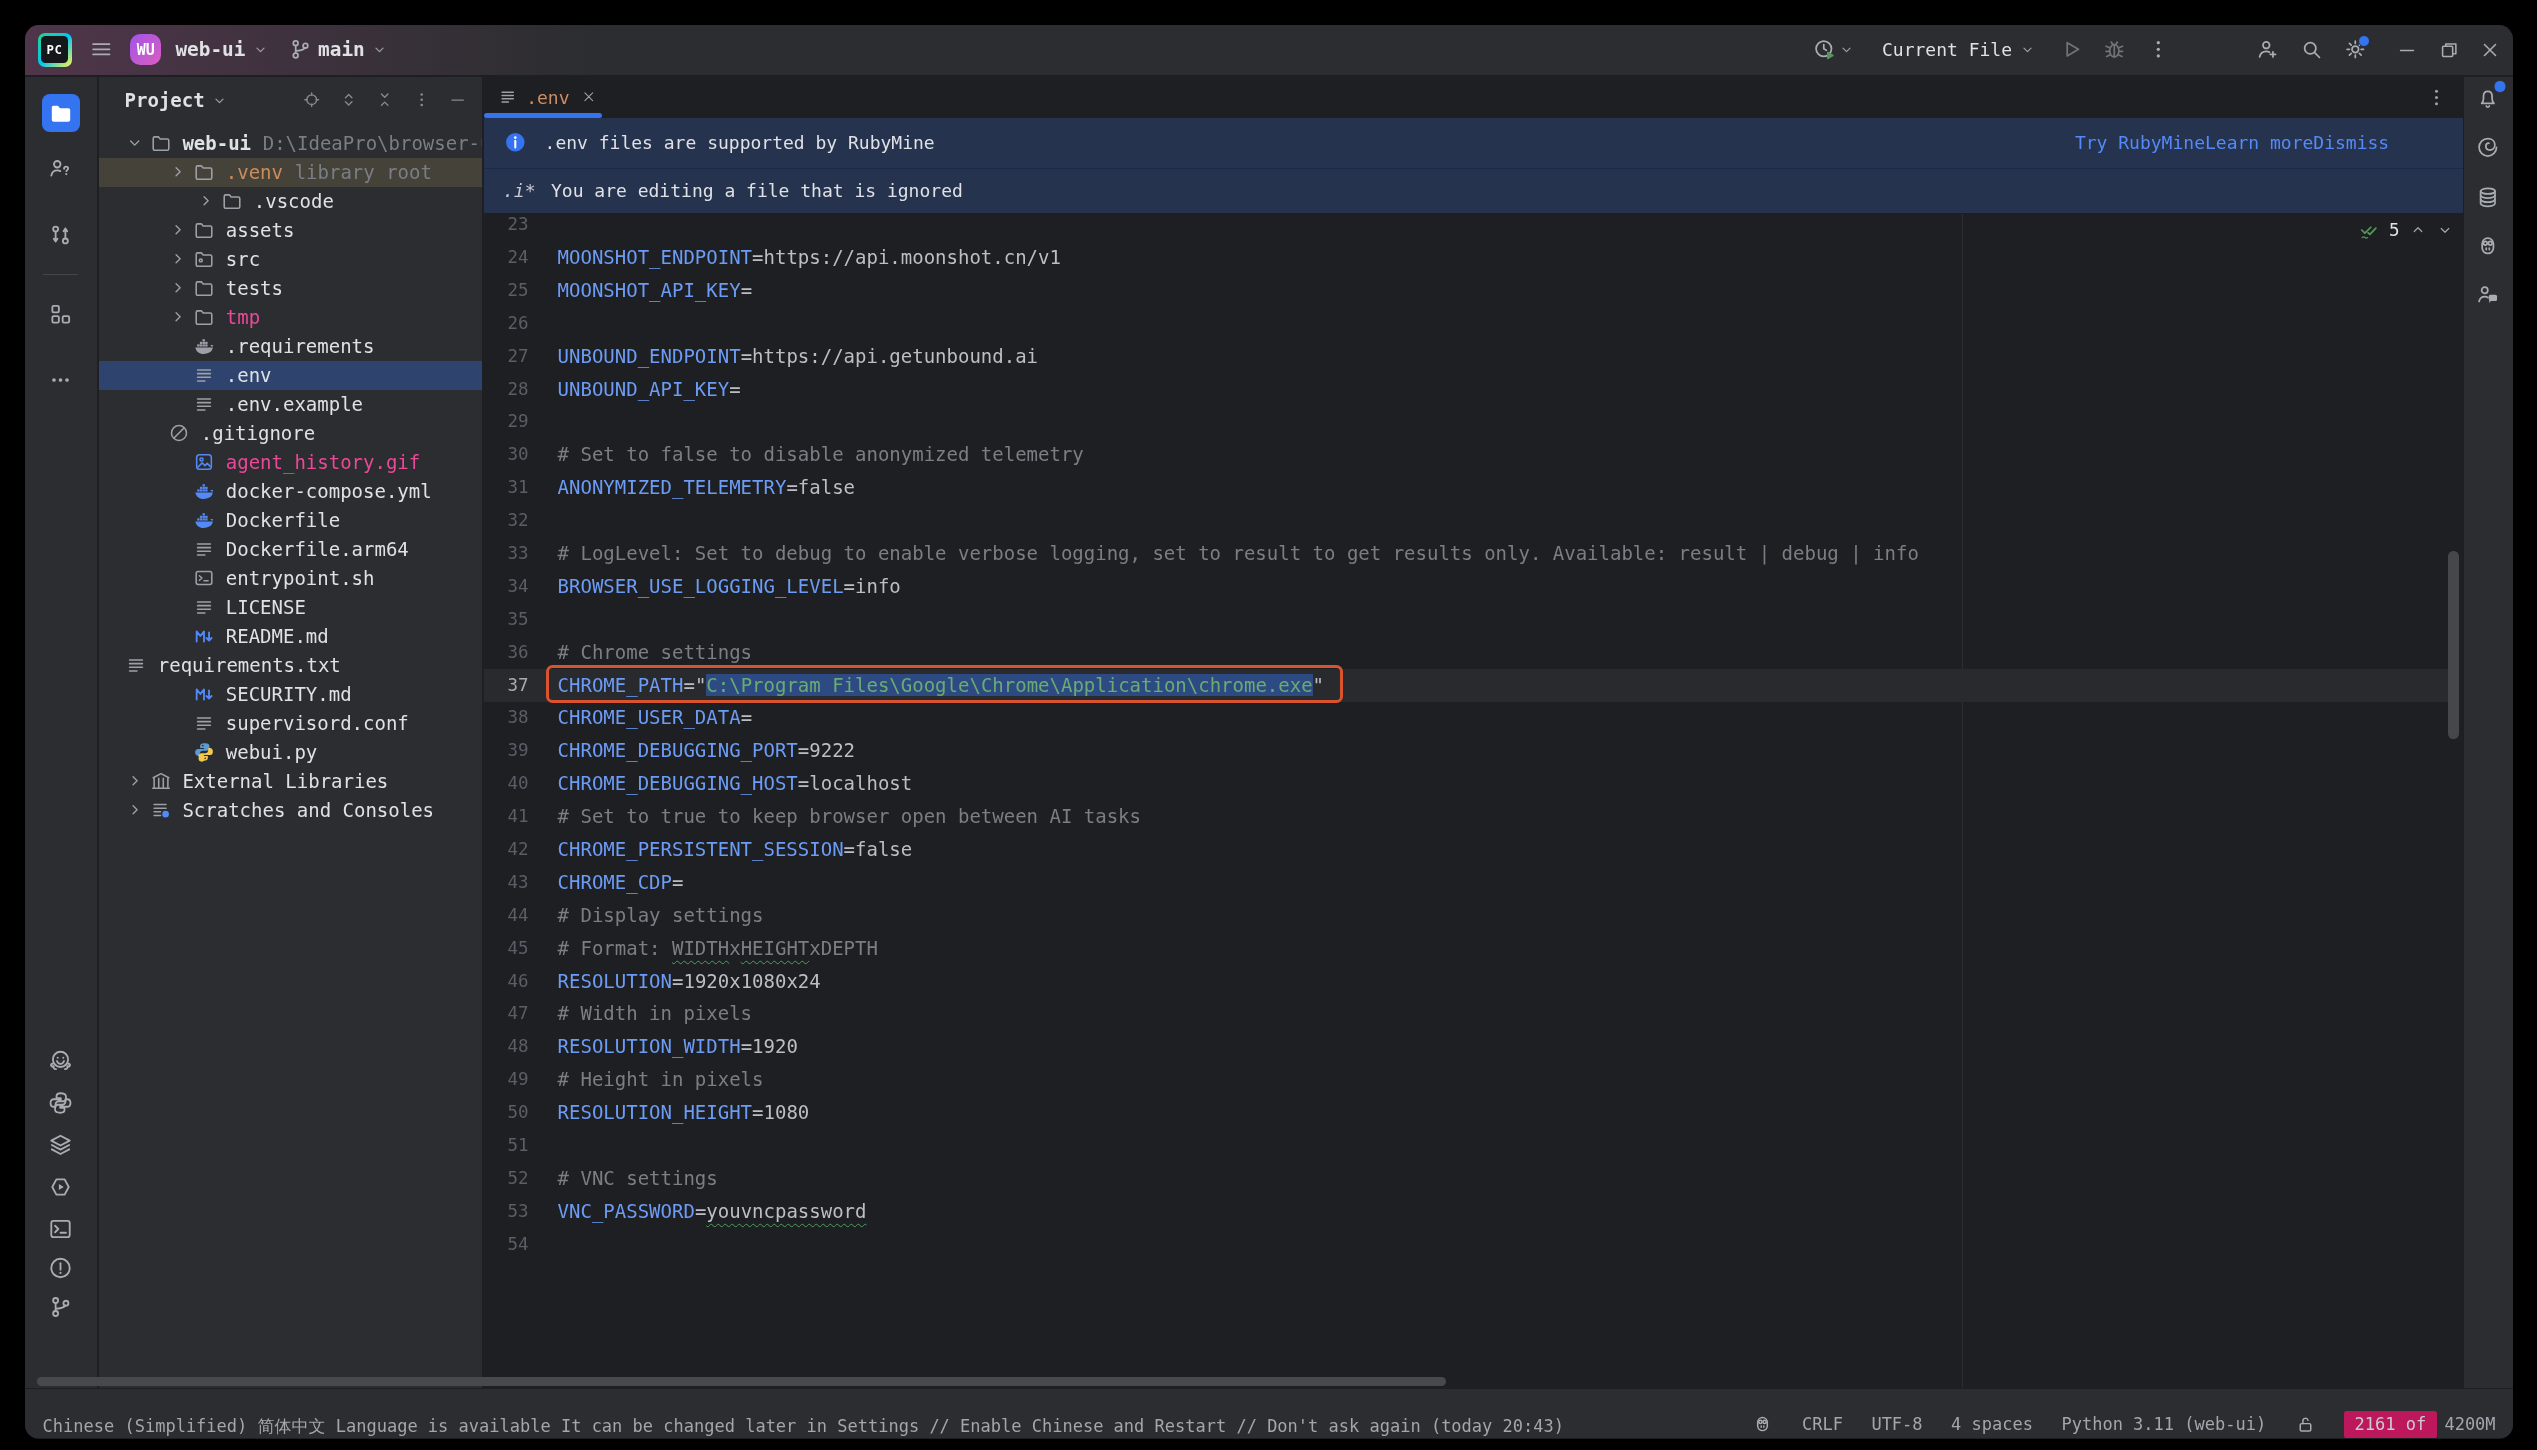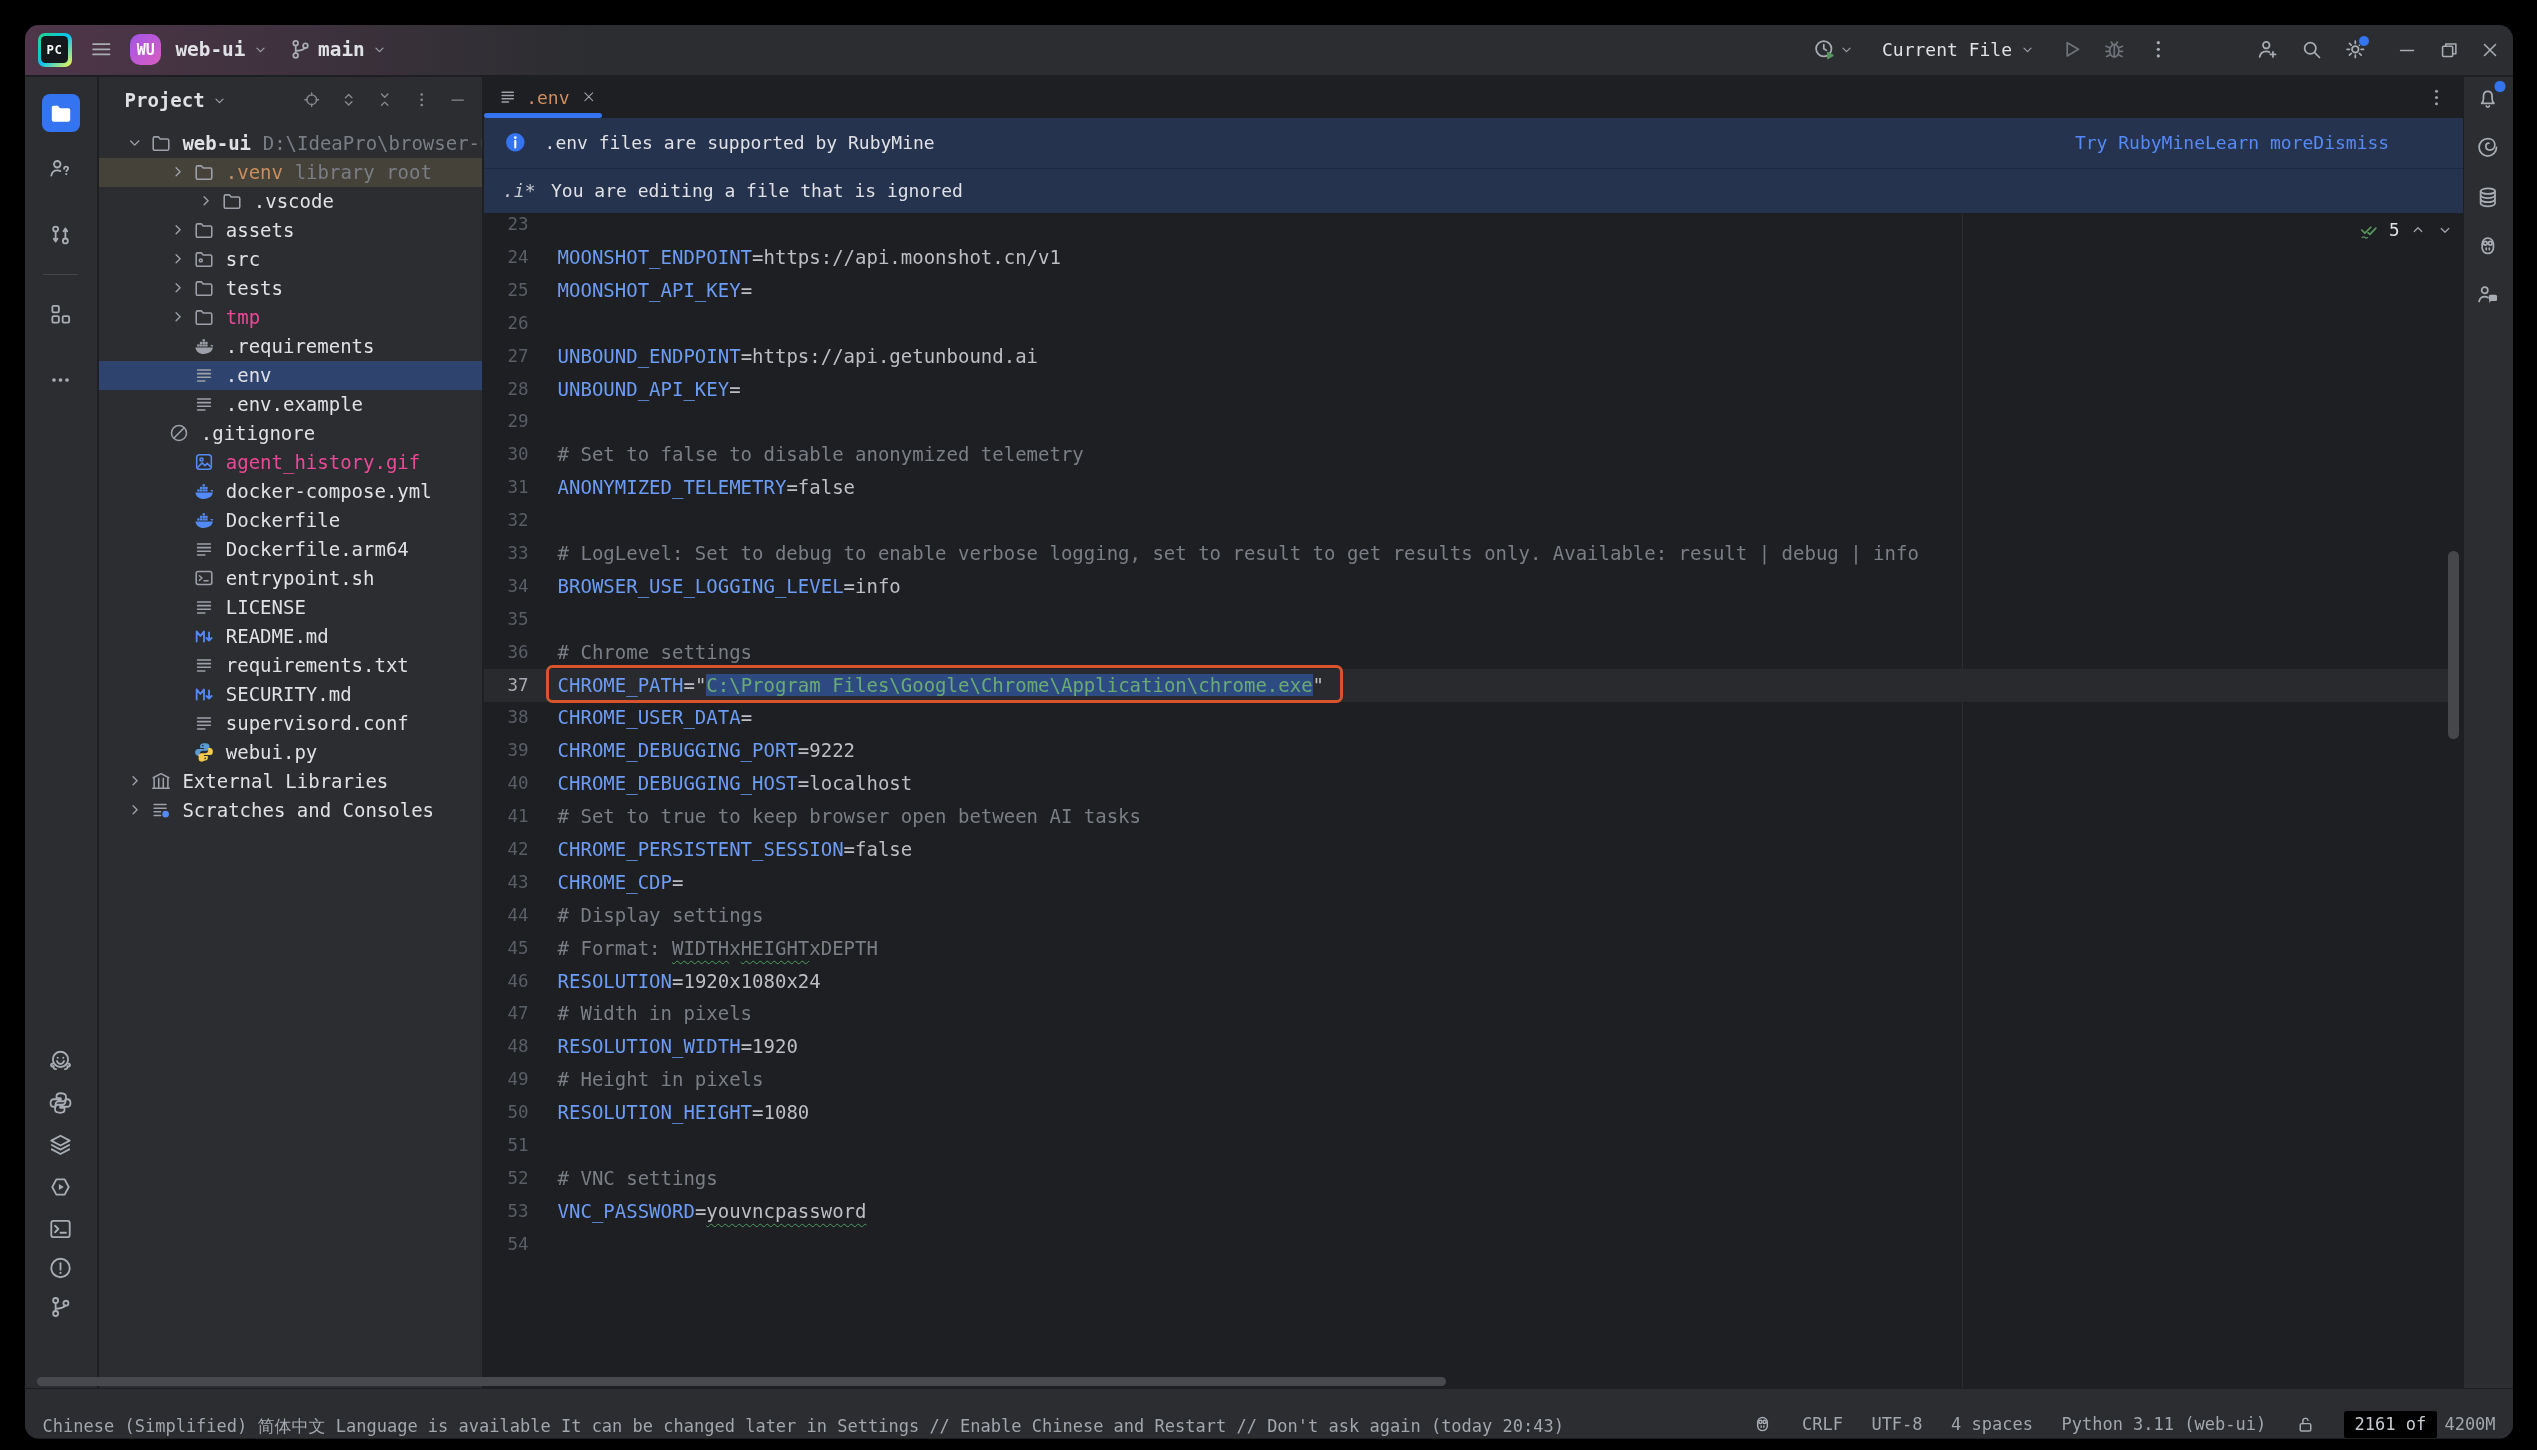--- a/index.html
+++ b/index.html
@@ -107,21 +107,21 @@
 
   
   .hbar{position:absolute;left:12.3px;top:1352px;width:1409px;height:9px;background:#47494E;border-radius:4.5px;}
   .status{position:absolute;left:0;top:1363px;width:100%;height:50px;background:#2B2D30;border-top:1.3px solid #1E1F22;
           box-sizing:border-box;display:flex;align-items:flex-end;font-size:17px;color:#A2A6AD;}
   .st-msg{padding-left:18px;white-space:nowrap;}
   .st-right{margin-left:auto;display:flex;align-items:center;gap:28.5px;padding-right:17px;white-space:nowrap;}
   .st-right .sic{color:#A8ACB3;}
   .st-right .sic svg{width:21px;height:21px;}
   .mem{display:flex;align-items:center;gap:7.8px;}
-  .mem-box{background:#000000;padding:3.2px 10.4px;border-radius:2.6px;color:#C9CCD3;}
+  .mem-box{background:#be185d;padding:3.2px 10.4px;border-radius:2.6px;color:#C9CCD3;}
 </style>
 </head>
 <body>
 
 <div id="stage">
  <div id="window">
 
   <div class="titlebar">
     <div class="tb-left">
       <div class="logo">
@@ -583,21 +583,21 @@
           <div class="tree-row" style="padding-left: 68px;">
             <span class="tchev"></span>
             <span class="ticon">
               <svg viewBox="0 0 24 24" fill="none" stroke="#548AF7" stroke-width="2" stroke-linecap="round" stroke-linejoin="round">
                 <path d="M4 18V7l4 5 4-5v11"></path>
                 <path d="M17.5 8v9m0 0l-2.8-2.8M17.5 17l2.8-2.8"></path>
               </svg>
             </span>
             <span class="tlabel">README.md</span>
           </div>
-          <div class="tree-row" style="padding-left: 68px;">
+          <div class="tree-row" style="">
             <span class="tchev"></span>
             <span class="ticon">
               <svg viewBox="0 0 24 24" fill="none" stroke="currentColor" stroke-width="1.7" stroke-linecap="round" stroke-linejoin="round">
                 <path d="M5 6.5h14M5 10.5h14M5 14.5h14M5 18.5h8"></path>
               </svg>
             </span>
             <span class="tlabel">requirements.txt</span>
           </div>
           <div class="tree-row" style="padding-left: 68px;">
             <span class="tchev"></span>

